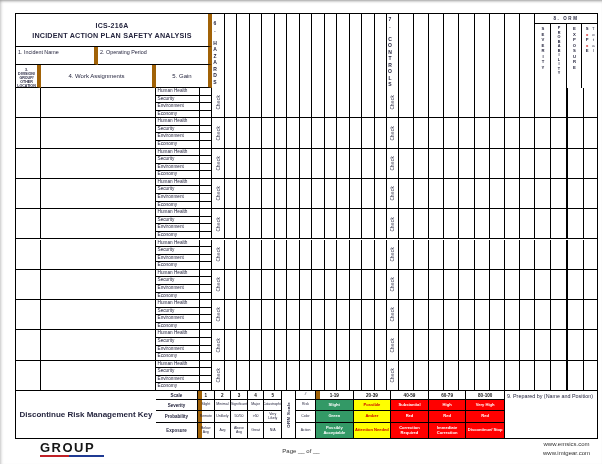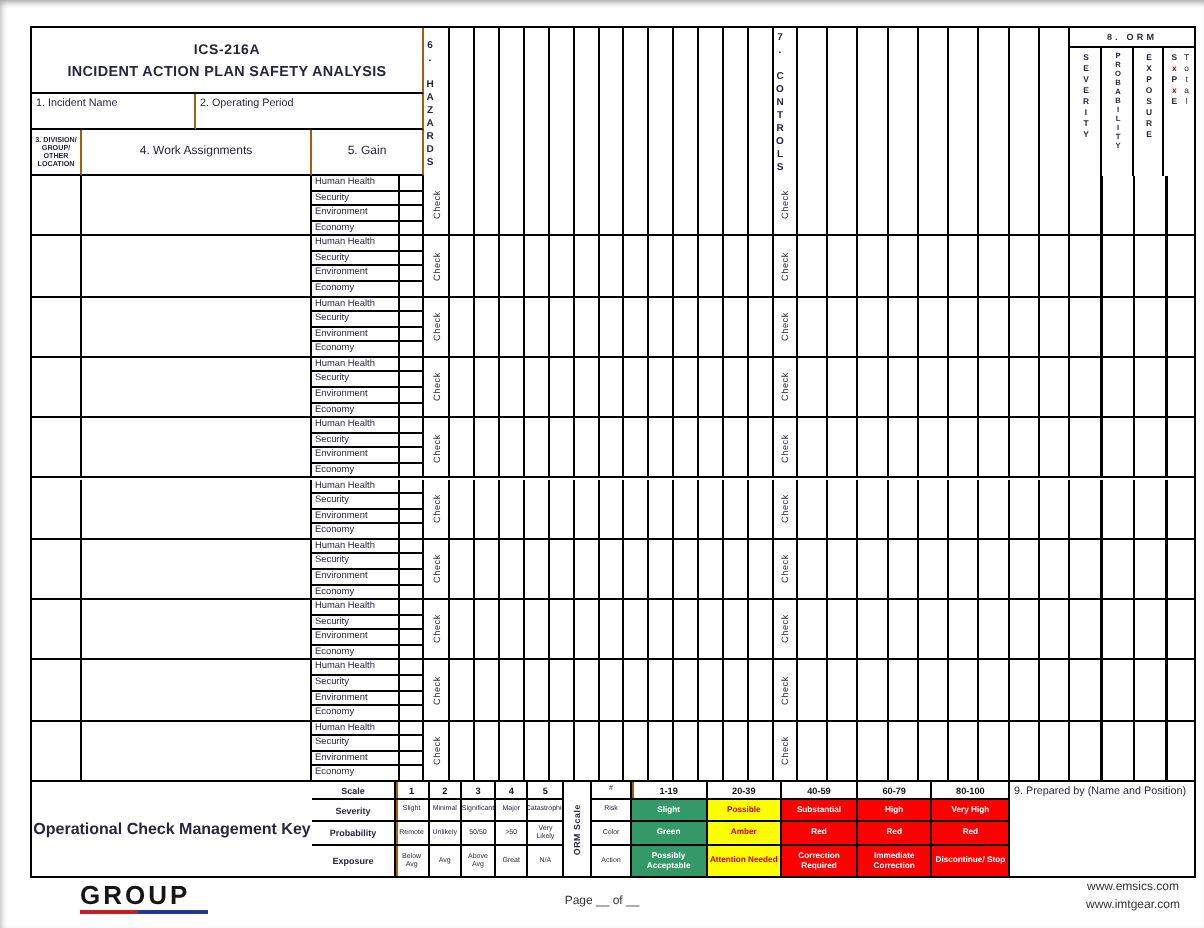--- a/index.html
+++ b/index.html
@@ -1,21 +1,21 @@
 <!DOCTYPE html>
 <html><head>
 <meta charset="utf-8">
 <style>
   html,body{margin:0;padding:0}
   body{width:602px;height:464px;position:relative;background:#fff;
        font-family:"Liberation Sans",sans-serif;color:#26263f;overflow:hidden;
        box-shadow:inset 0 3px 3px -2px #9a9a9a, inset 3px 0 3px -2px #c4c4c4}
   .frame{position:absolute;left:15px;top:13px;width:581px;height:424px;border:1.5px solid #000;background:#fff}
   .abs{position:absolute;box-sizing:border-box}
-  .br{border-right:1px solid #a16207}
+  .br{border-right:4px solid #a16207}
   .bb{border-bottom:1px solid #000}
   .ctr{display:flex;align-items:center;justify-content:center;text-align:center}
 
   
   #title-box{left:0;top:0;width:196px;height:33px;flex-direction:column;padding-top:2px}
   #form-number{font-weight:bold;font-size:7px;letter-spacing:.3px}
   #form-title{font-weight:bold;font-size:7.2px;letter-spacing:.2px;margin-top:2px}
   #incident-box{left:0;top:33px;width:82px;height:18px;font-size:5.4px;padding:1.5px 2px}
   #operating-box{left:82px;top:33px;width:114px;height:18px;font-size:5.4px;padding:1.5px 2px}
   #division-header{left:0;top:51px;width:25px;height:23px;font-size:3.6px;line-height:4.2px;
@@ -443,21 +443,21 @@
         <div class="bcell c-hazstripe stripe-h"></div>
         <div class="bcell c-ctrllab">
           <span class="rot">Check</span>
         </div>
         <div class="bcell c-ctrlstripe stripe-c"></div>
         <div class="bcell c-ormstripe stripe-o"></div>
       </div>
     </div>
 
   <div id="key">
-    <div class="abs ctr" id="key-title">Operational Check Management Key</div>
+    <div class="abs ctr" id="key-title">Discontinue Risk Management Key</div>
     <div class="kgrid br" id="scale-labels">
         <div class="kcell klabel">Scale</div>
         <div class="kcell klabel">Severity</div>
         <div class="kcell klabel">Probability</div>
         <div class="kcell klabel">Exposure</div>
       </div>
     <div class="kgrid" id="scale-values">
         <div class="kcell khead">1</div>
         <div class="kcell khead">2</div>
         <div class="kcell khead">3</div>

